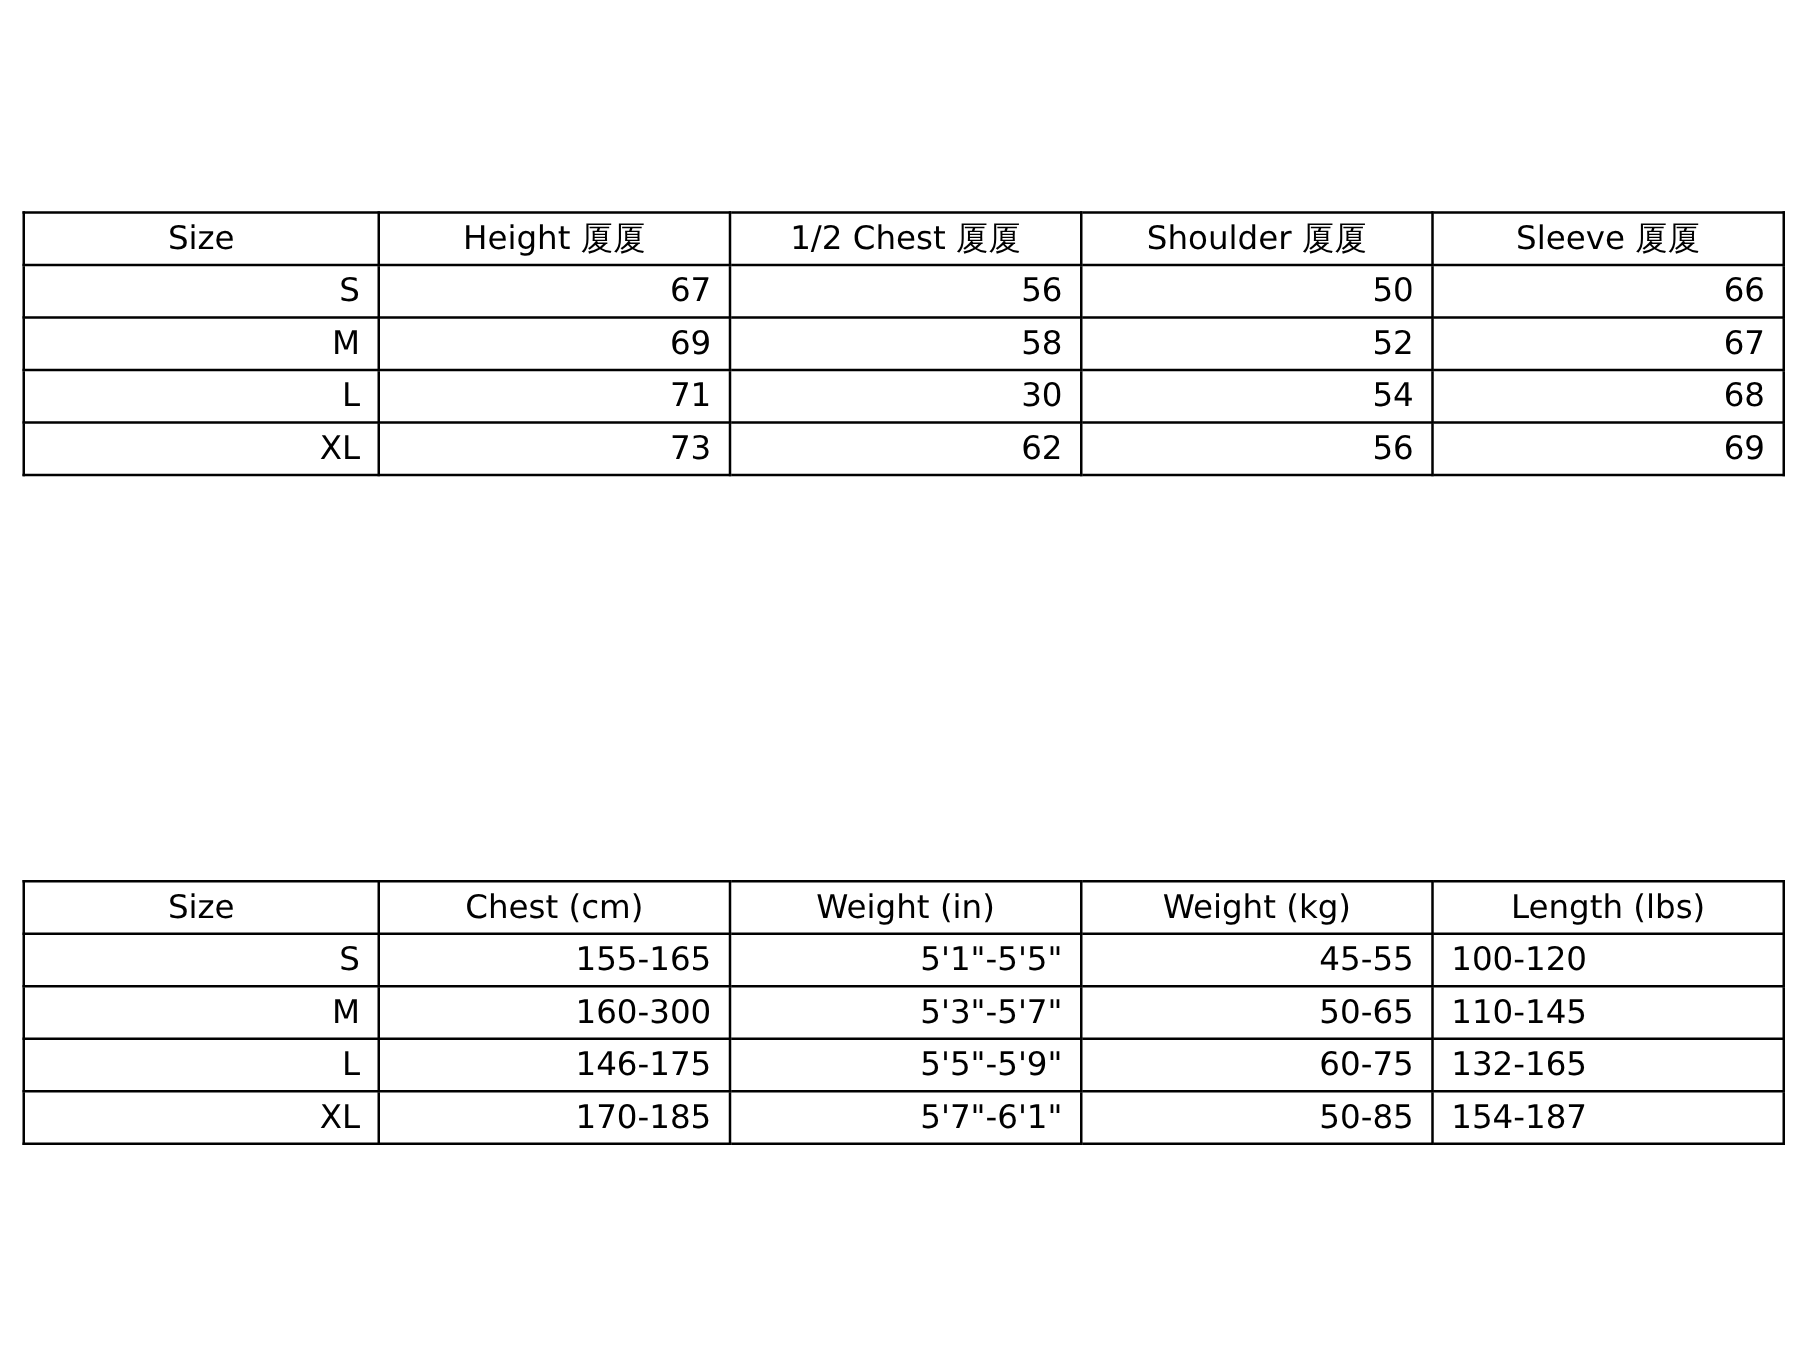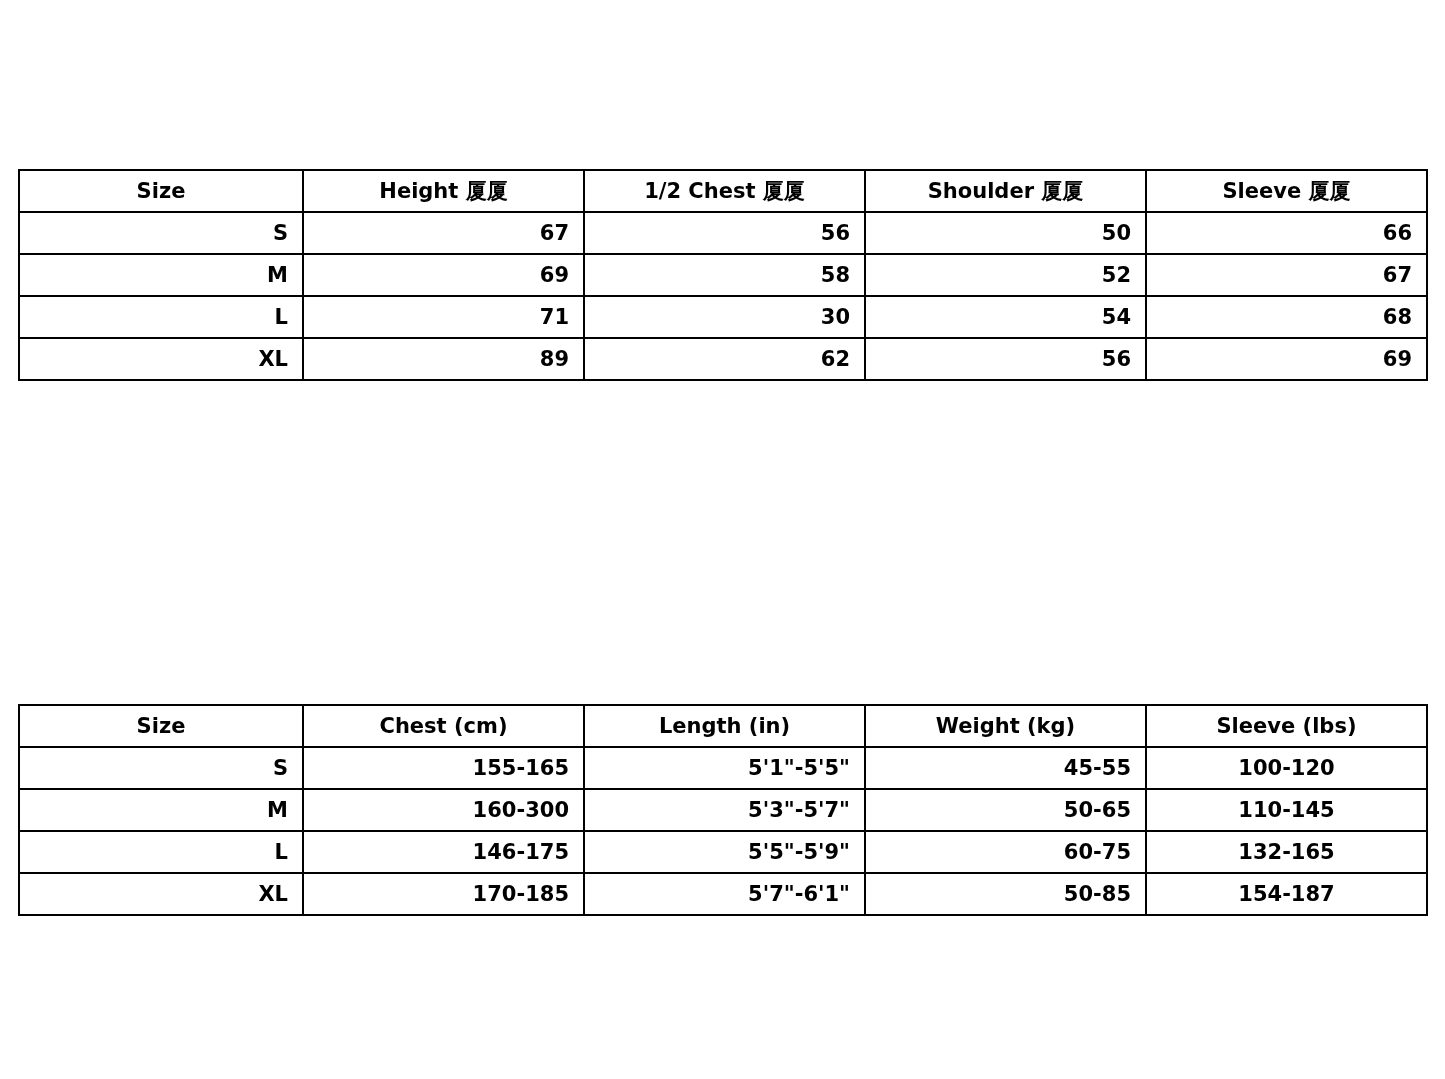--- a/index.html
+++ b/index.html
@@ -36,34 +36,34 @@
     top: 704px;
     width: 1409px;
   }
   .size-table col.c-size   { width: 284px; }
   .size-table col.c-col    { width: 281px; }
   .size-table th,
   .size-table td {
     border: 2px solid #000000;
     height: 40px;
     padding: 0 14px;
-    font-size: 21px;
-    font-weight: bold;
+    font-size: 26px;
+    font-weight: normal;
     line-height: 40px;
     white-space: nowrap;
     overflow: hidden;
   }
   .size-table th {
     text-align: center;
   }
   .size-table td {
     text-align: right;
   }
   .size-table td.center {
-    text-align: center;
+    text-align: left;
   }
 </style>
 </head>
 <body>
 
 <div class="page">
 
   <table class="size-table" id="table-measurements">
     <colgroup>
       <col class="c-size">
@@ -98,43 +98,43 @@
       </tr>
       <tr>
         <td>L</td>
         <td>71</td>
         <td>30</td>
         <td>54</td>
         <td>68</td>
       </tr>
       <tr>
         <td>XL</td>
-        <td>89</td>
+        <td>73</td>
         <td>62</td>
         <td>56</td>
         <td>69</td>
       </tr>
     </tbody>
   </table>
 
   <table class="size-table" id="table-bodysize">
     <colgroup>
       <col class="c-size">
         <col class="c-col">
         <col class="c-col">
         <col class="c-col">
         <col class="c-col">
     </colgroup>
     <thead>
       <tr>
         <th>Size</th>
         <th>Chest (cm)</th>
-        <th>Length (in)</th>
+        <th>Weight (in)</th>
         <th>Weight (kg)</th>
-        <th>Sleeve (lbs)</th>
+        <th>Length (lbs)</th>
       </tr>
     </thead>
     <tbody>
       <tr>
         <td>S</td>
         <td>155-165</td>
         <td>5'1"-5'5"</td>
         <td>45-55</td>
         <td class="center">100-120</td>
       </tr>

